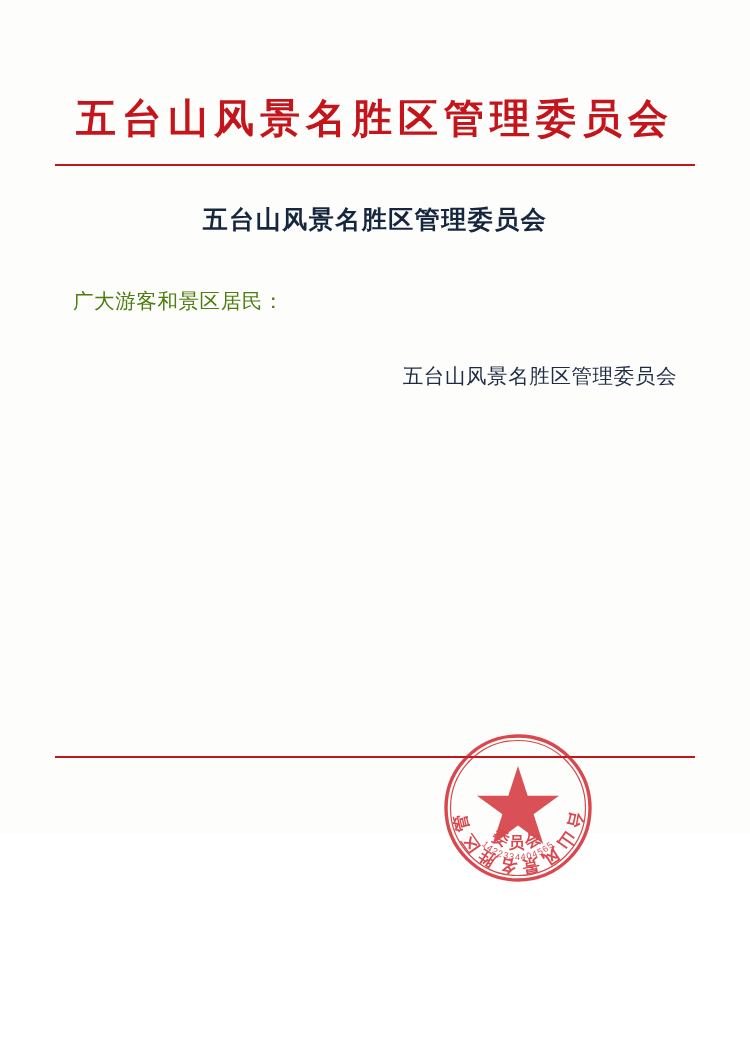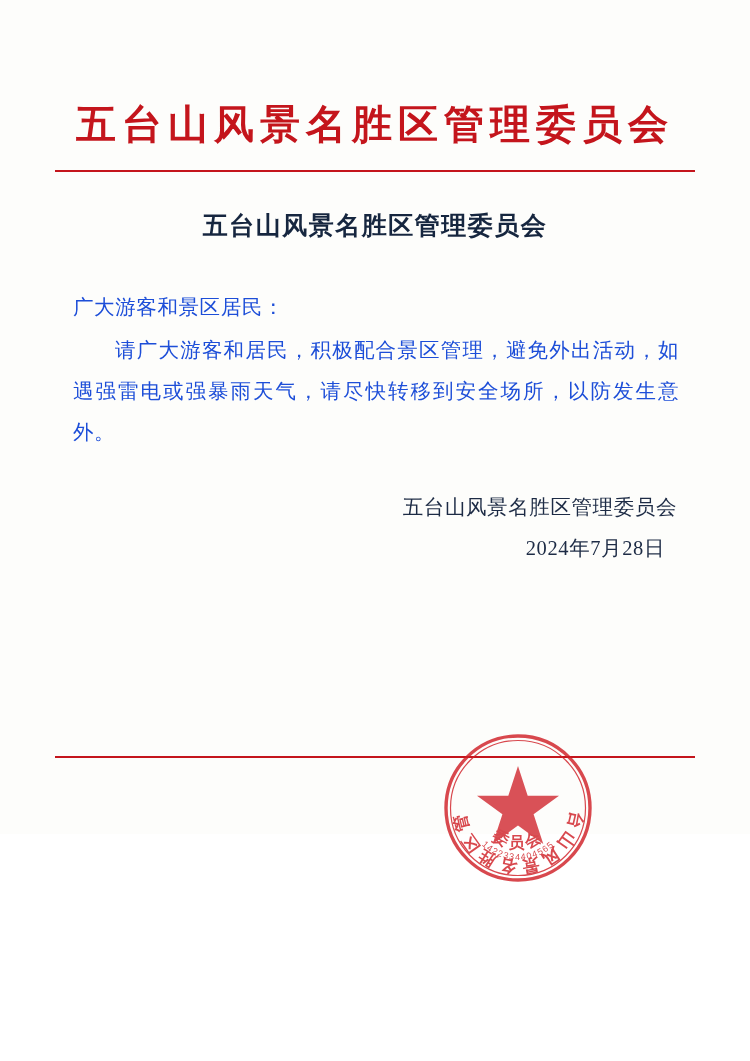--- a/index.html
+++ b/index.html
@@ -14,21 +14,21 @@
     color: #1a1a1a;
     position: relative;
     overflow: hidden;
   }
   .page {
     position: relative;
     width: 750px;
     height: 834px;
     background: #fdfdfb;
     box-sizing: border-box;
-    padding: 14px 55px;
+    padding: 8px 55px;
   }
   
   .masthead {
     padding-top: 88px;
     text-align: center;
   }
   .masthead-title {
     font-family: "Liberation Serif", "DejaVu Serif", serif;
     color: #c4151c;
     font-size: 40px;
@@ -53,21 +53,21 @@
     line-height: 1.62;
     letter-spacing: 1.5px;
   }
   .doc-title .line2 {
     display: block;
   }
   
   .body-area {
     margin-top: 40px;
     padding: 0 16px 0 18px;
-    color: #1d4ed8;
+    color: #4d7c0f;
     font-size: 20.5px;
     line-height: 2.0;
     letter-spacing: 0.6px;
     text-align: justify;
   }
   .salutation {
     margin-bottom: 2px;
   }
   .para {
     text-indent: 2.05em;
@@ -119,26 +119,24 @@
     <div class="masthead-title">五台山风景名胜区管理委员会</div>
     <div class="masthead-rule"></div>
   </div>
 
   <div class="doc-title">
     <span class="line1">五台山风景名胜区管理委员会</span>
   </div>
 
   <div class="body-area">
     <div class="salutation">广大游客和景区居民：</div>
-    <p class="para">请广大游客和居民，积极配合景区管理，避免外出活动，如遇强雷电或强暴雨天气，请尽快转移到安全场所，以防发生意外。</p>
   </div>
 
   <div class="sign-block">
     <div>五台山风景名胜区管理委员会</div>
-    <div class="sign-date">2024年7月28日</div>
   </div>
 
   <div class="seal">
     <svg width="172" height="172" viewBox="0 0 172 172" aria-hidden="true">
       <g fill="none" stroke="#d02128" stroke-width="3.4">
         <circle cx="86" cy="86" r="72"></circle>
         <circle cx="86" cy="86" r="67.5" stroke-width="1.2"></circle>
       </g>
       <path d="M86 44 L95.7 73.8 L127 73.8 L101.6 92.2 L111.3 122 L86 103.6 L60.7 122 L70.4 92.2 L45 73.8 L76.3 73.8 Z" fill="#d02128" opacity="0.95"></path>
       <defs>

